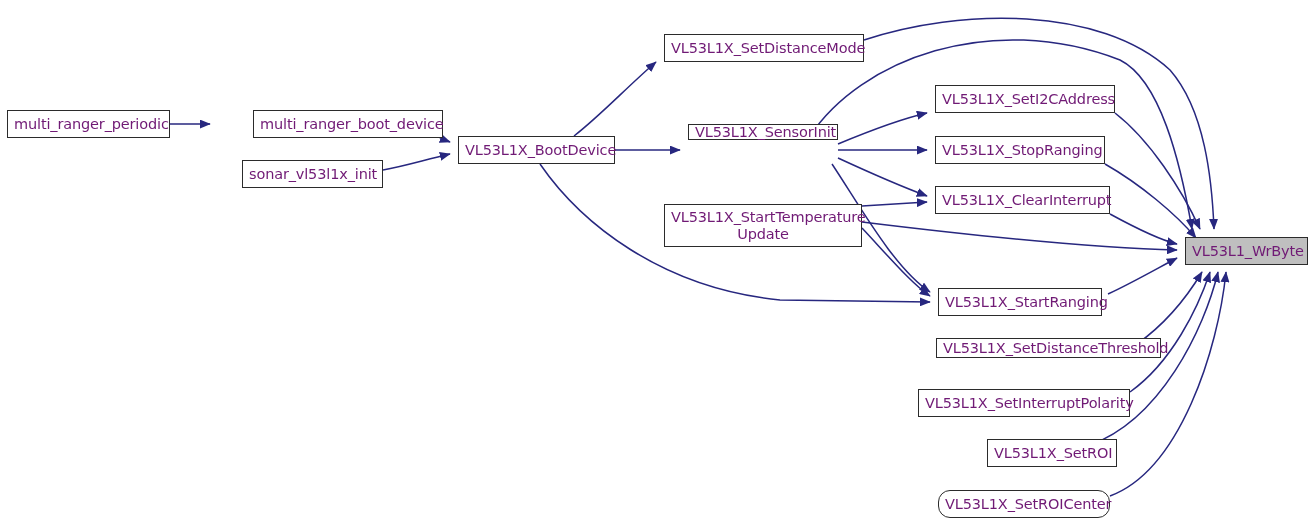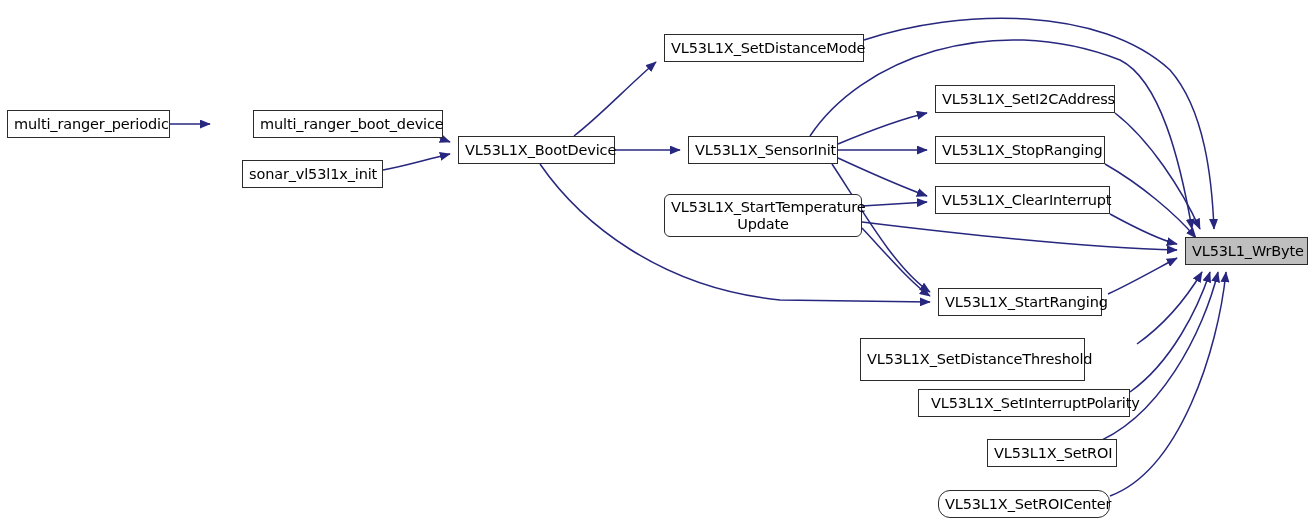--- a/index.html
+++ b/index.html
@@ -22,21 +22,21 @@
     top: 0;
     width: 1315px;
     height: 524px;
     pointer-events: none;
   }
   .gnode {
     position: absolute;
     box-sizing: border-box;
     border: 1px solid #2b2b2b;
     background: #ffffff;
-    color: #000000;
+    color: #701a75;
     font-size: 14.5px;
     line-height: 1.12;
     display: flex;
     align-items: center;
     justify-content: center;
     text-align: center;
     white-space: pre;
     letter-spacing: -0.15px;
     z-index: 5;
   }
@@ -87,27 +87,27 @@
         <path d="M 1110,496 C 1180,470 1218,350 1226,272" fill="none" stroke="#27277f" stroke-width="1.5" marker-end="url(#arrowhead)"></path>
       </g>
   </svg>
 
   <div id="nodes-group">
       <div class="gnode" style="left: 7px; top: 110px; width: 163px; height: 28px;"><span class="nlabel">multi_ranger_periodic</span></div>
       <div class="gnode" style="left: 218px; top: 110px; width: 190px; height: 28px; margin-left: 35px;"><span class="nlabel">multi_ranger_boot_device</span></div>
       <div class="gnode" style="left: 242px; top: 160px; width: 141px; height: 28px;"><span class="nlabel">sonar_vl53l1x_init</span></div>
       <div class="gnode" style="left: 458px; top: 136px; width: 157px; height: 28px;"><span class="nlabel">VL53L1X_BootDevice</span></div>
       <div class="gnode" style="left: 664px; top: 34px; width: 200px; height: 28px;"><span class="nlabel">VL53L1X_SetDistanceMode</span></div>
-      <div class="gnode" style="left: 688px; top: 136px; width: 150px; height: 28px;"><span class="nlabel">VL53L1X_SensorInit</span></div>
-      <div class="gnode" style="left: 664px; top: 194px; width: 198px; height: 43px; border-radius: 6px;"><span class="nlabel">VL53L1X_StartTemperature
+      <div class="gnode" style="left: 688px; top: 124px; width: 150px; height: 16px;"><span class="nlabel">VL53L1X_SensorInit</span></div>
+      <div class="gnode" style="left: 664px; top: 204px; width: 198px; height: 43px;"><span class="nlabel">VL53L1X_StartTemperature
 Update</span></div>
       <div class="gnode" style="left: 935px; top: 85px; width: 180px; height: 28px; align-items: center;"><span class="nlabel">VL53L1X_SetI2CAddress</span></div>
       <div class="gnode" style="left: 935px; top: 136px; width: 170px; height: 28px;"><span class="nlabel">VL53L1X_StopRanging</span></div>
       <div class="gnode" style="left: 935px; top: 186px; width: 175px; height: 28px;"><span class="nlabel">VL53L1X_ClearInterrupt</span></div>
       <div class="gnode" style="left: 938px; top: 288px; width: 164px; height: 28px;"><span class="nlabel">VL53L1X_StartRanging</span></div>
-      <div class="gnode" style="left: 860px; top: 338px; width: 225px; height: 43px;"><span class="nlabel">VL53L1X_SetDistanceThreshold</span></div>
-      <div class="gnode" style="left: 918px; top: 389px; width: 212px; height: 28px; padding-left: 6px;"><span class="nlabel">VL53L1X_SetInterruptPolarity</span></div>
+      <div class="gnode" style="left: 936px; top: 338px; width: 225px; height: 20px;"><span class="nlabel">VL53L1X_SetDistanceThreshold</span></div>
+      <div class="gnode" style="left: 918px; top: 389px; width: 212px; height: 28px;"><span class="nlabel">VL53L1X_SetInterruptPolarity</span></div>
       <div class="gnode" style="left: 960px; top: 439px; width: 130px; height: 28px; margin-left: 27px;"><span class="nlabel">VL53L1X_SetROI</span></div>
       <div class="gnode" style="left: 938px; top: 490px; width: 172px; height: 28px; border-radius: 12px;"><span class="nlabel">VL53L1X_SetROICenter</span></div>
       <div class="gnode highlight" style="left: 1185px; top: 237px; width: 123px; height: 28px;"><span class="nlabel">VL53L1_WrByte</span></div>
     </div>
 
 </div>
 
 </body></html>

